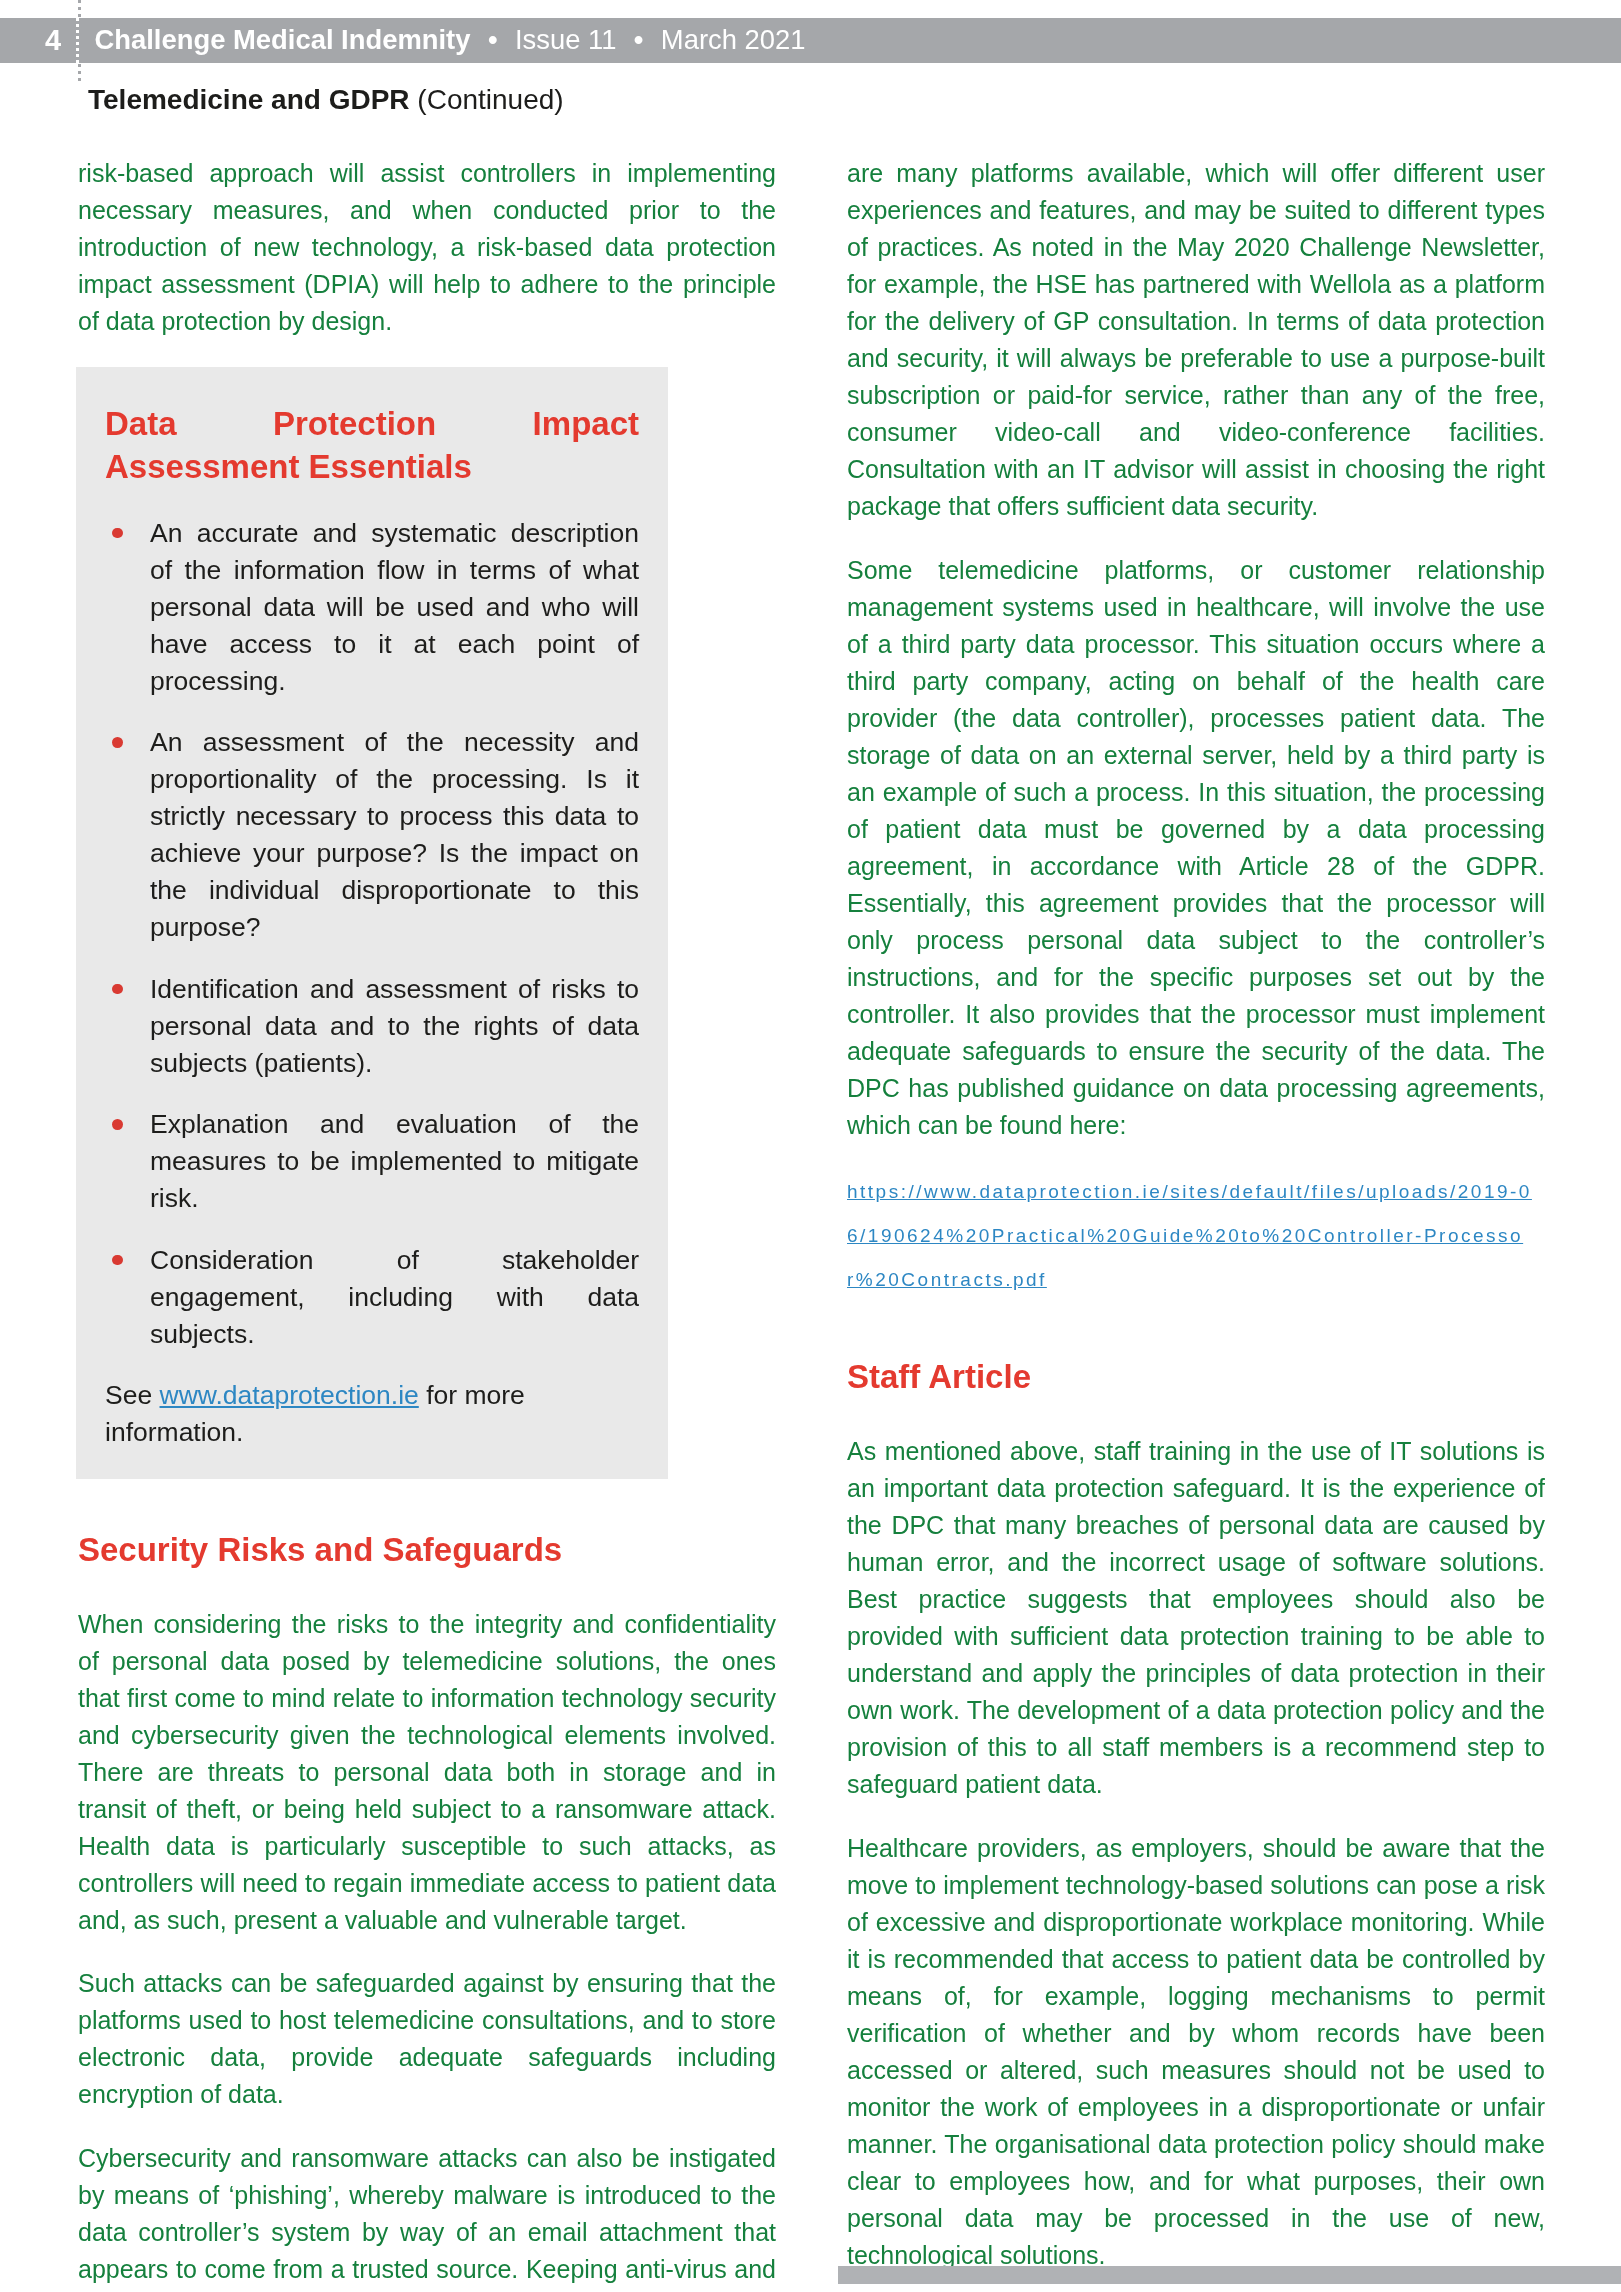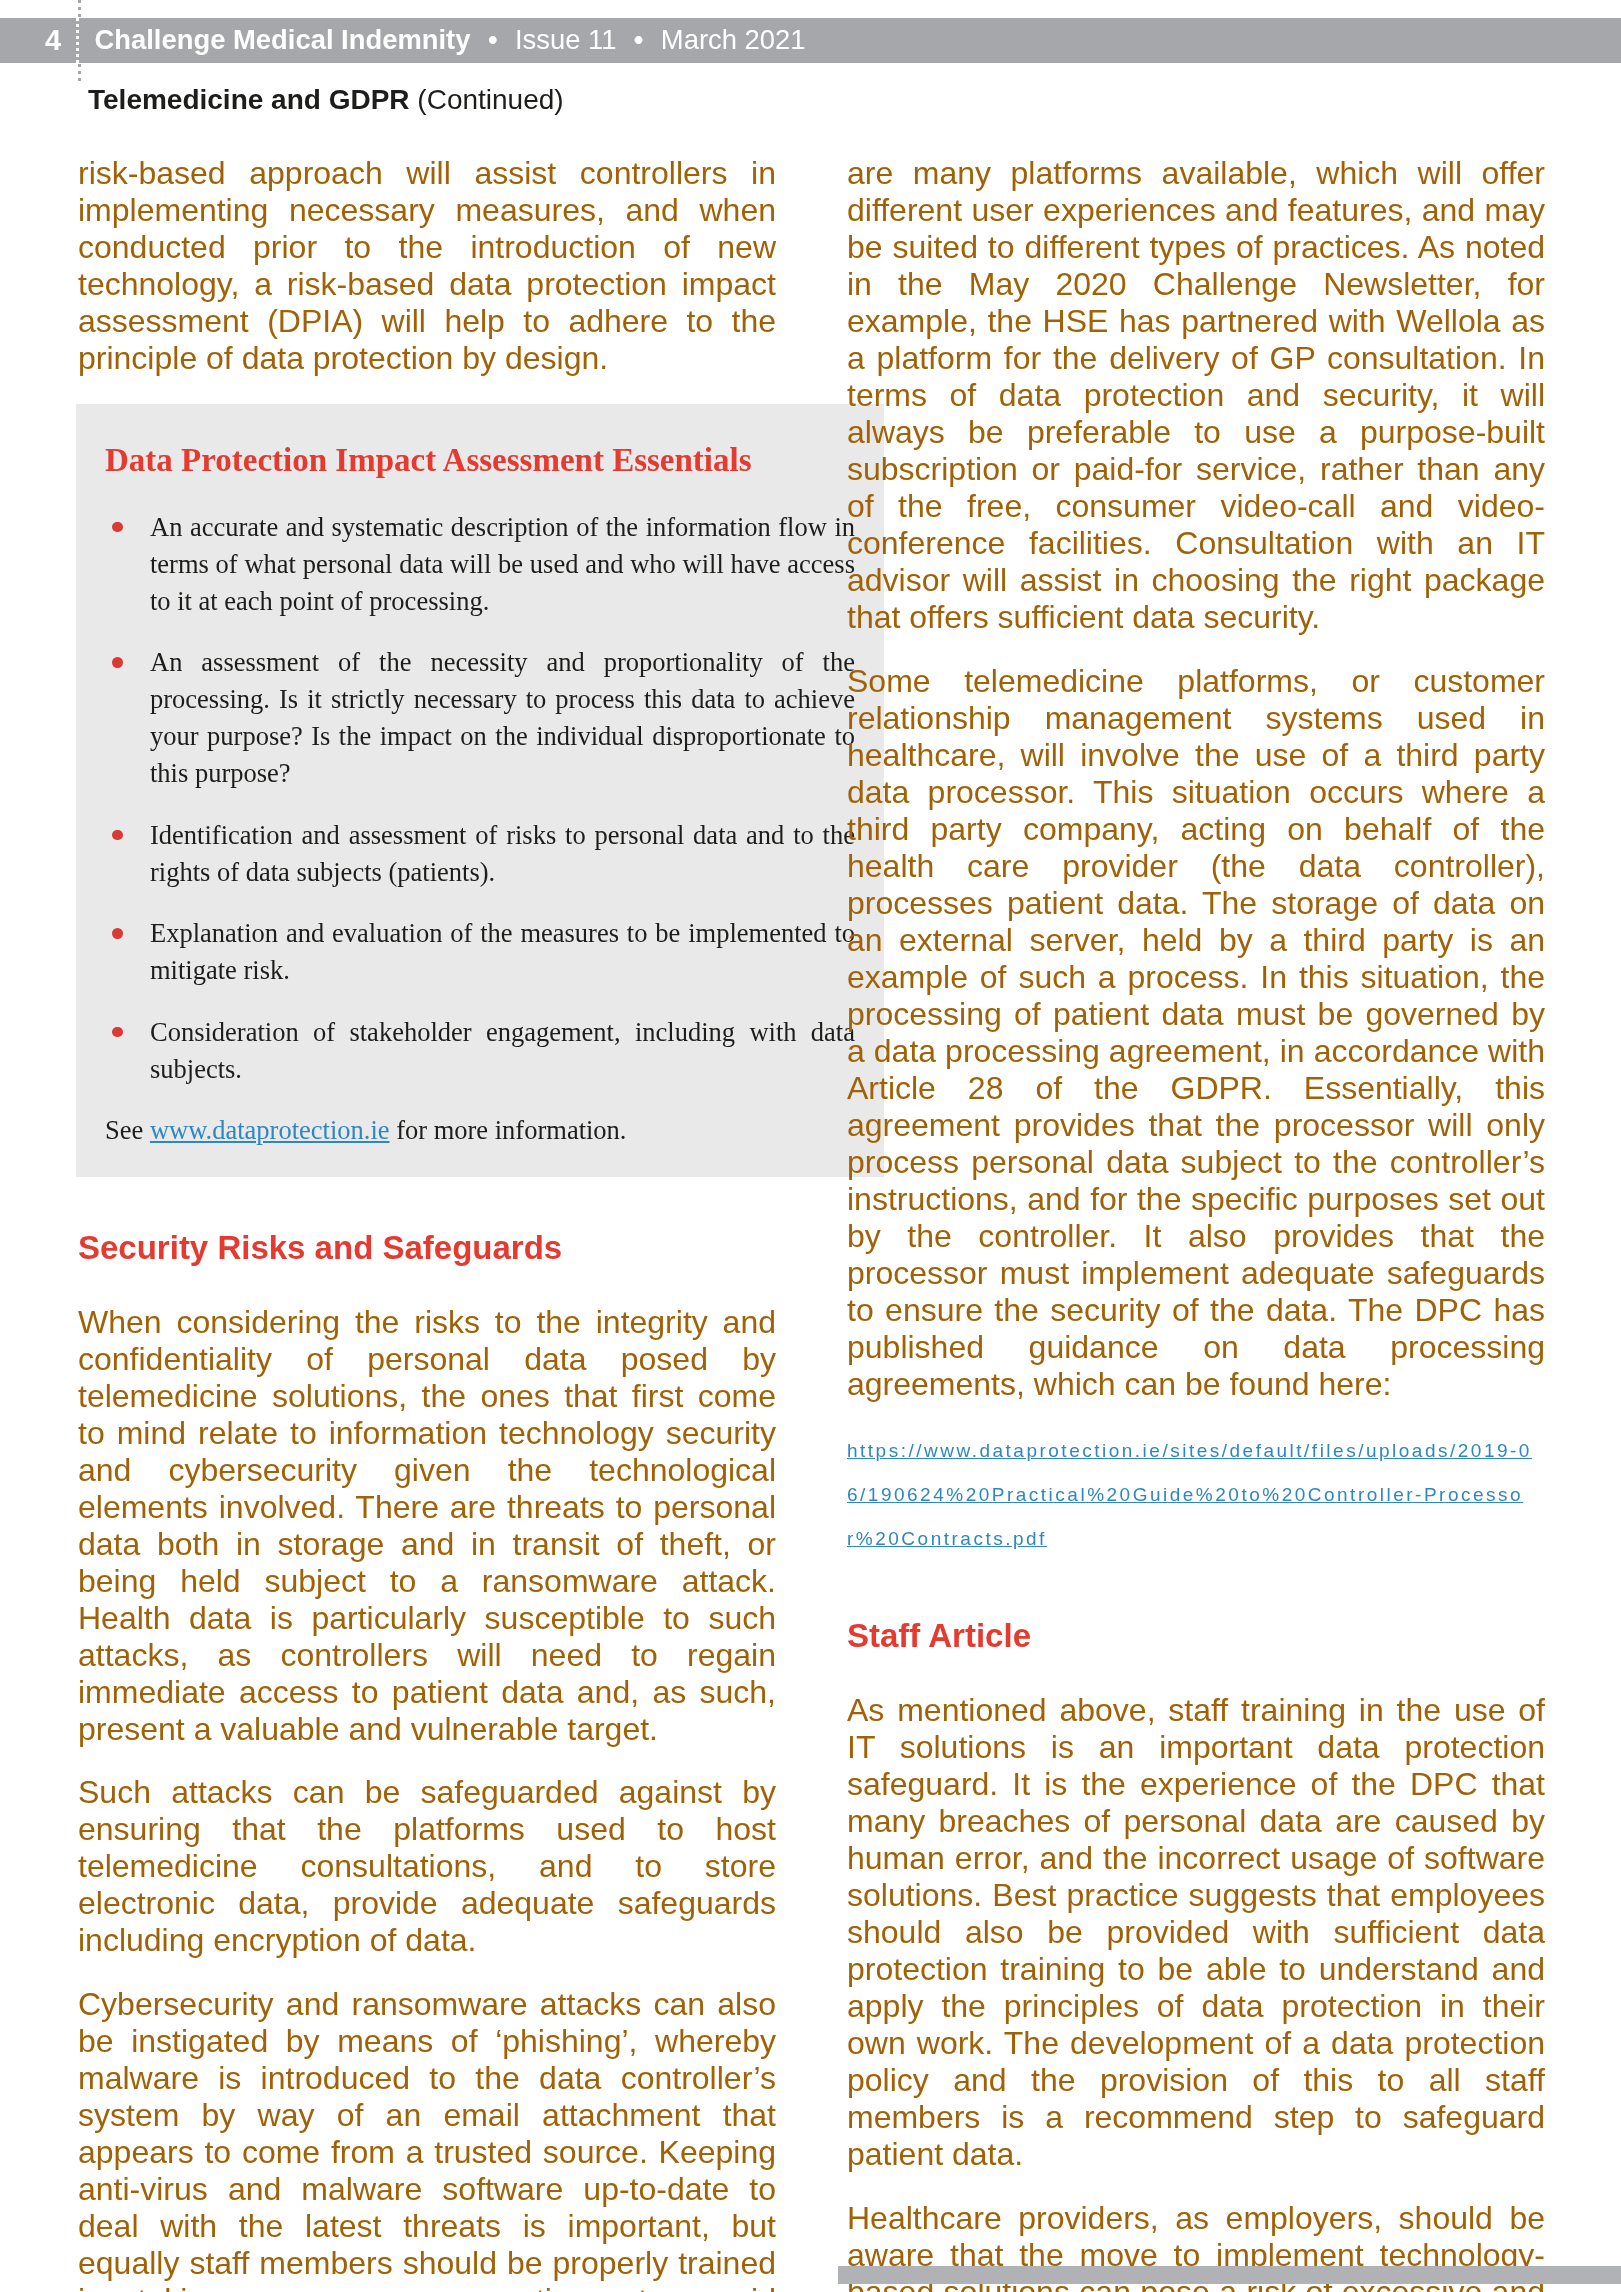--- a/index.html
+++ b/index.html
@@ -55,35 +55,34 @@
     color: #1d1d1b;
   }
   .article-heading .cont { font-weight: normal; }
 
   
   .col { position: absolute; top: 155px; width: 698px; }
   .col-left  { left: 78px; }
   .col-right { left: 847px; }
 
   .body-p {
-    font-size: 32px;
+    font-size: 25px;
     line-height: 37px;
     text-align: justify;
     margin: 0 0 26.5px 0;
-    color: #a16207;
+    color: #15803d;
   }
 
   
   .dpia-box {
     background: #e9e9e9;
     box-sizing: border-box;
     margin: 19.6px 0 51px -2px;
     padding: 35px 29px 27.4px 29px;
-    width: 808px;
-    font-family: Liberation Serif, serif;
+    width: 592px;
   }
   .box-heading {
     font-size: 33px;
     line-height: 43px;
     font-weight: bold;
     color: #e43a2f;
     text-align: justify;
     margin: 0 0 27.4px 0;
   }
   .bullet-list { list-style: none; margin: 0; padding: 0; }

